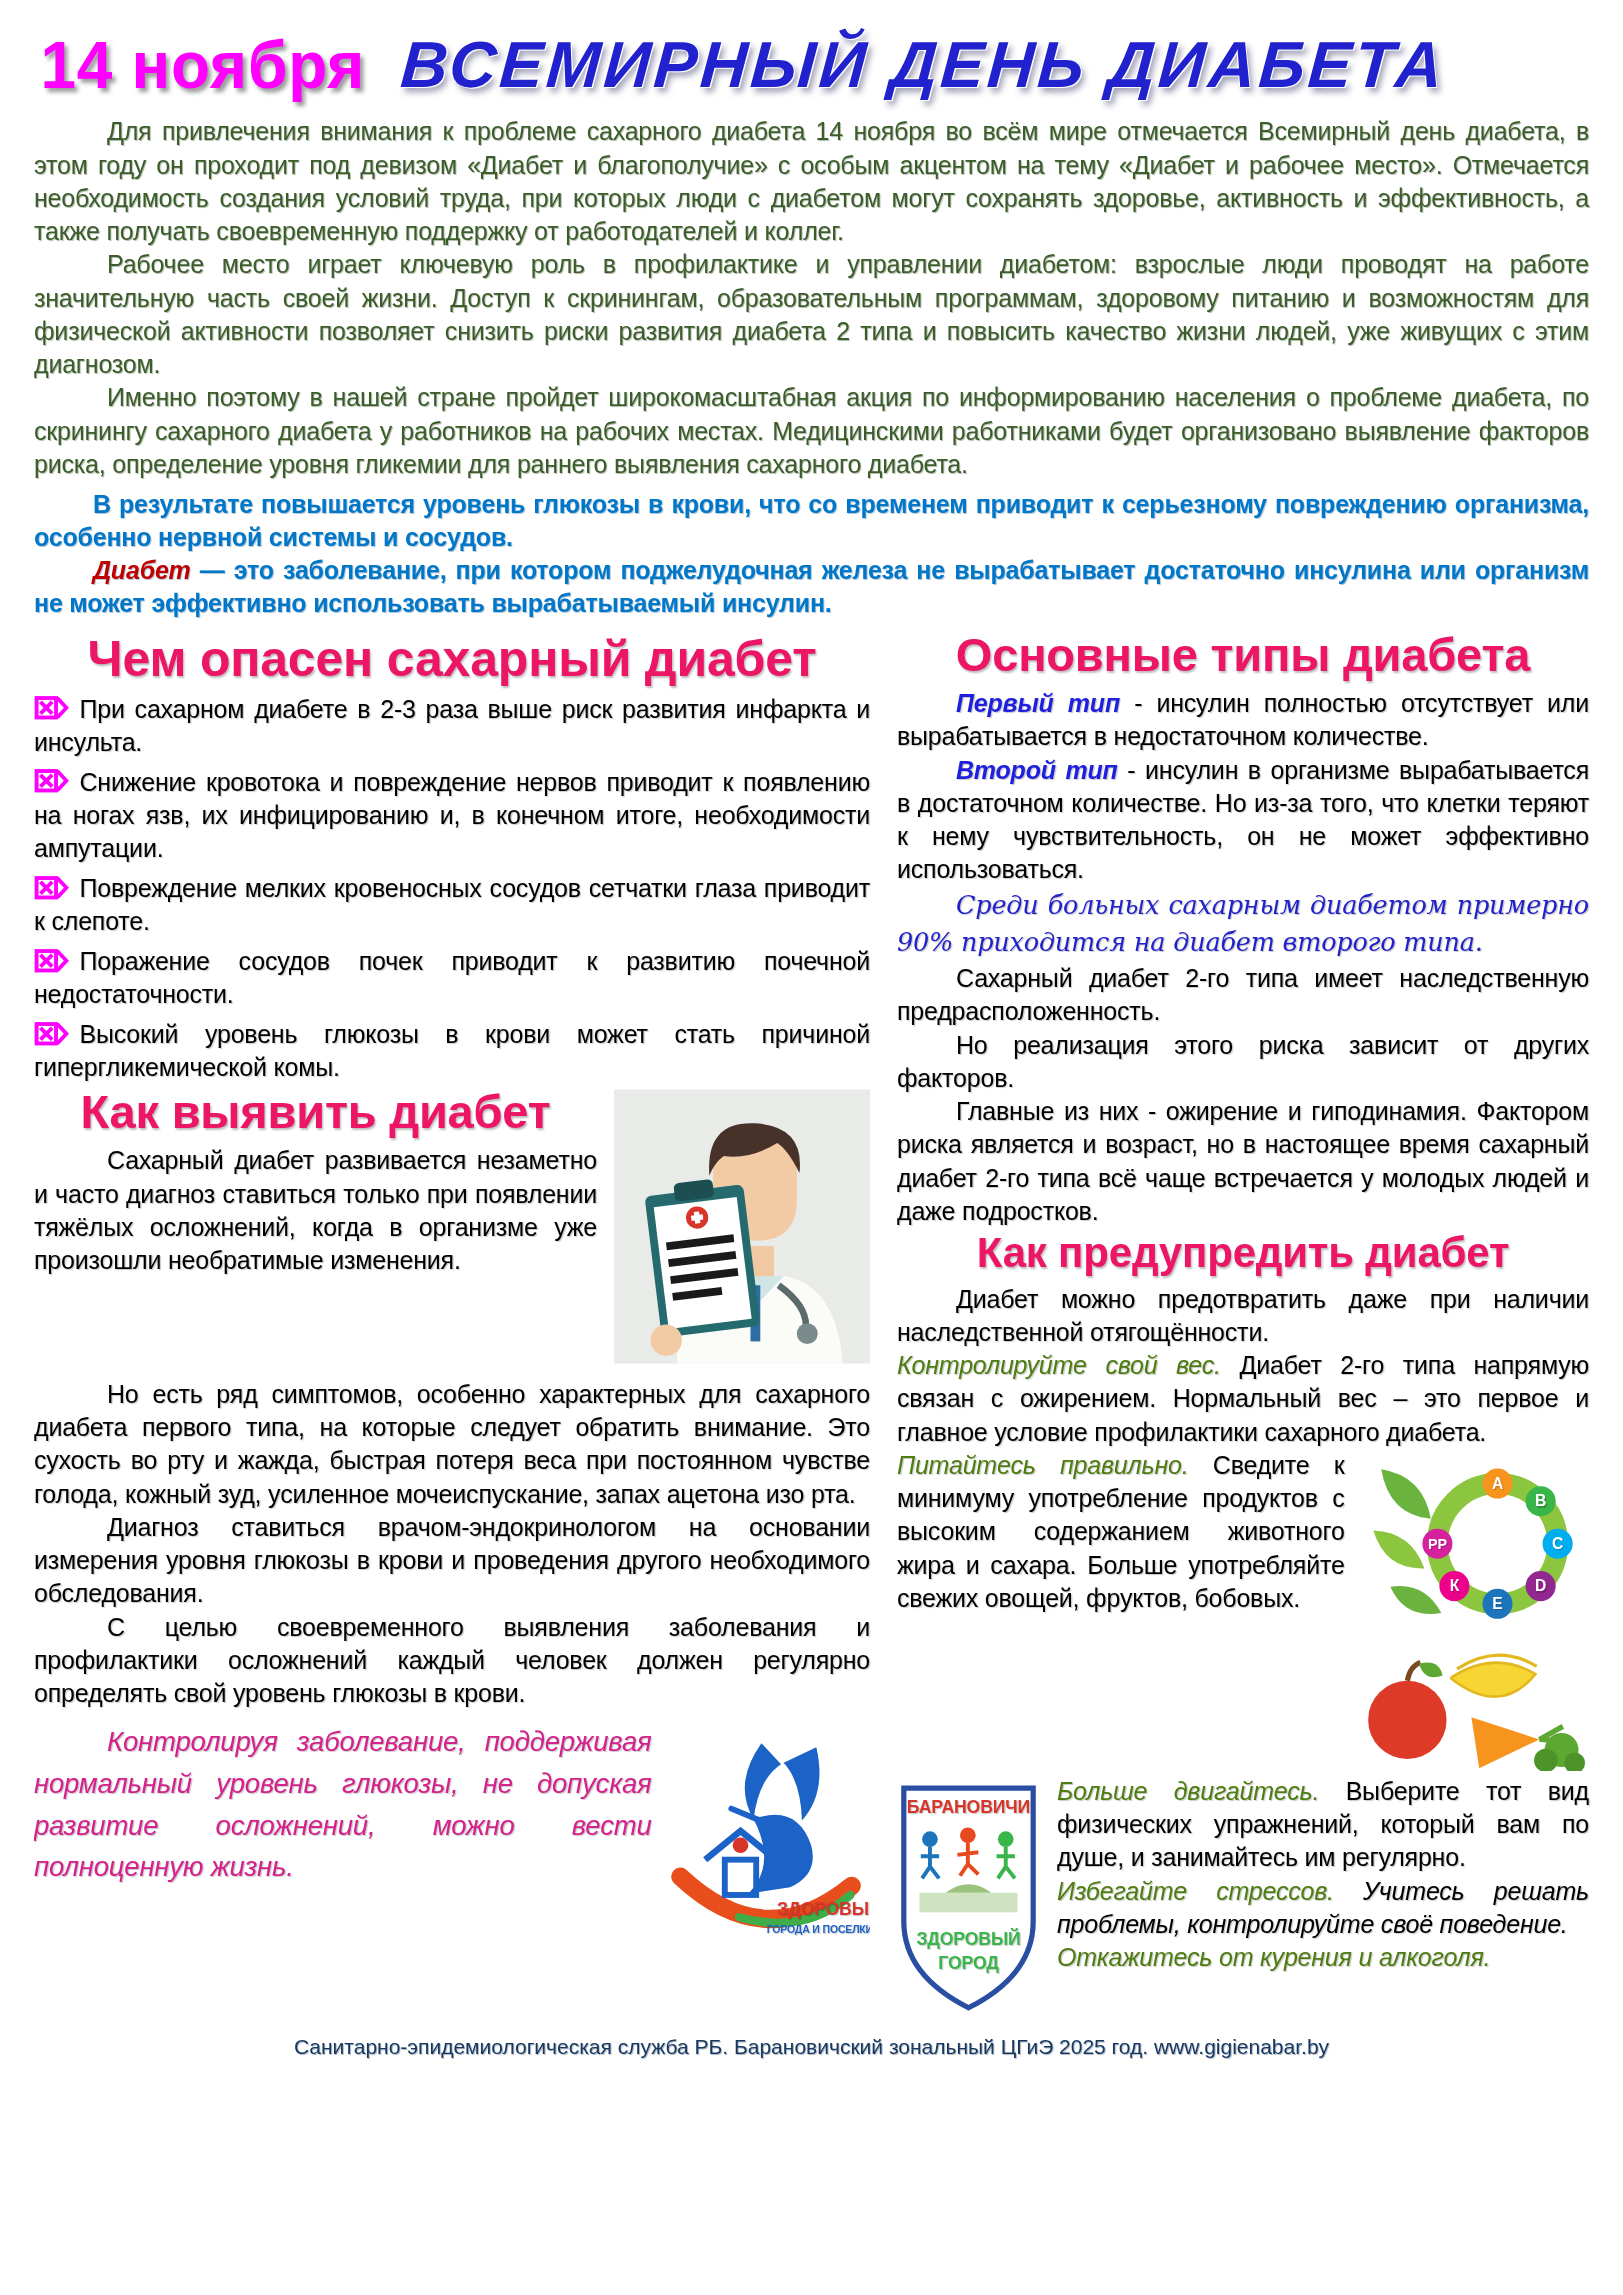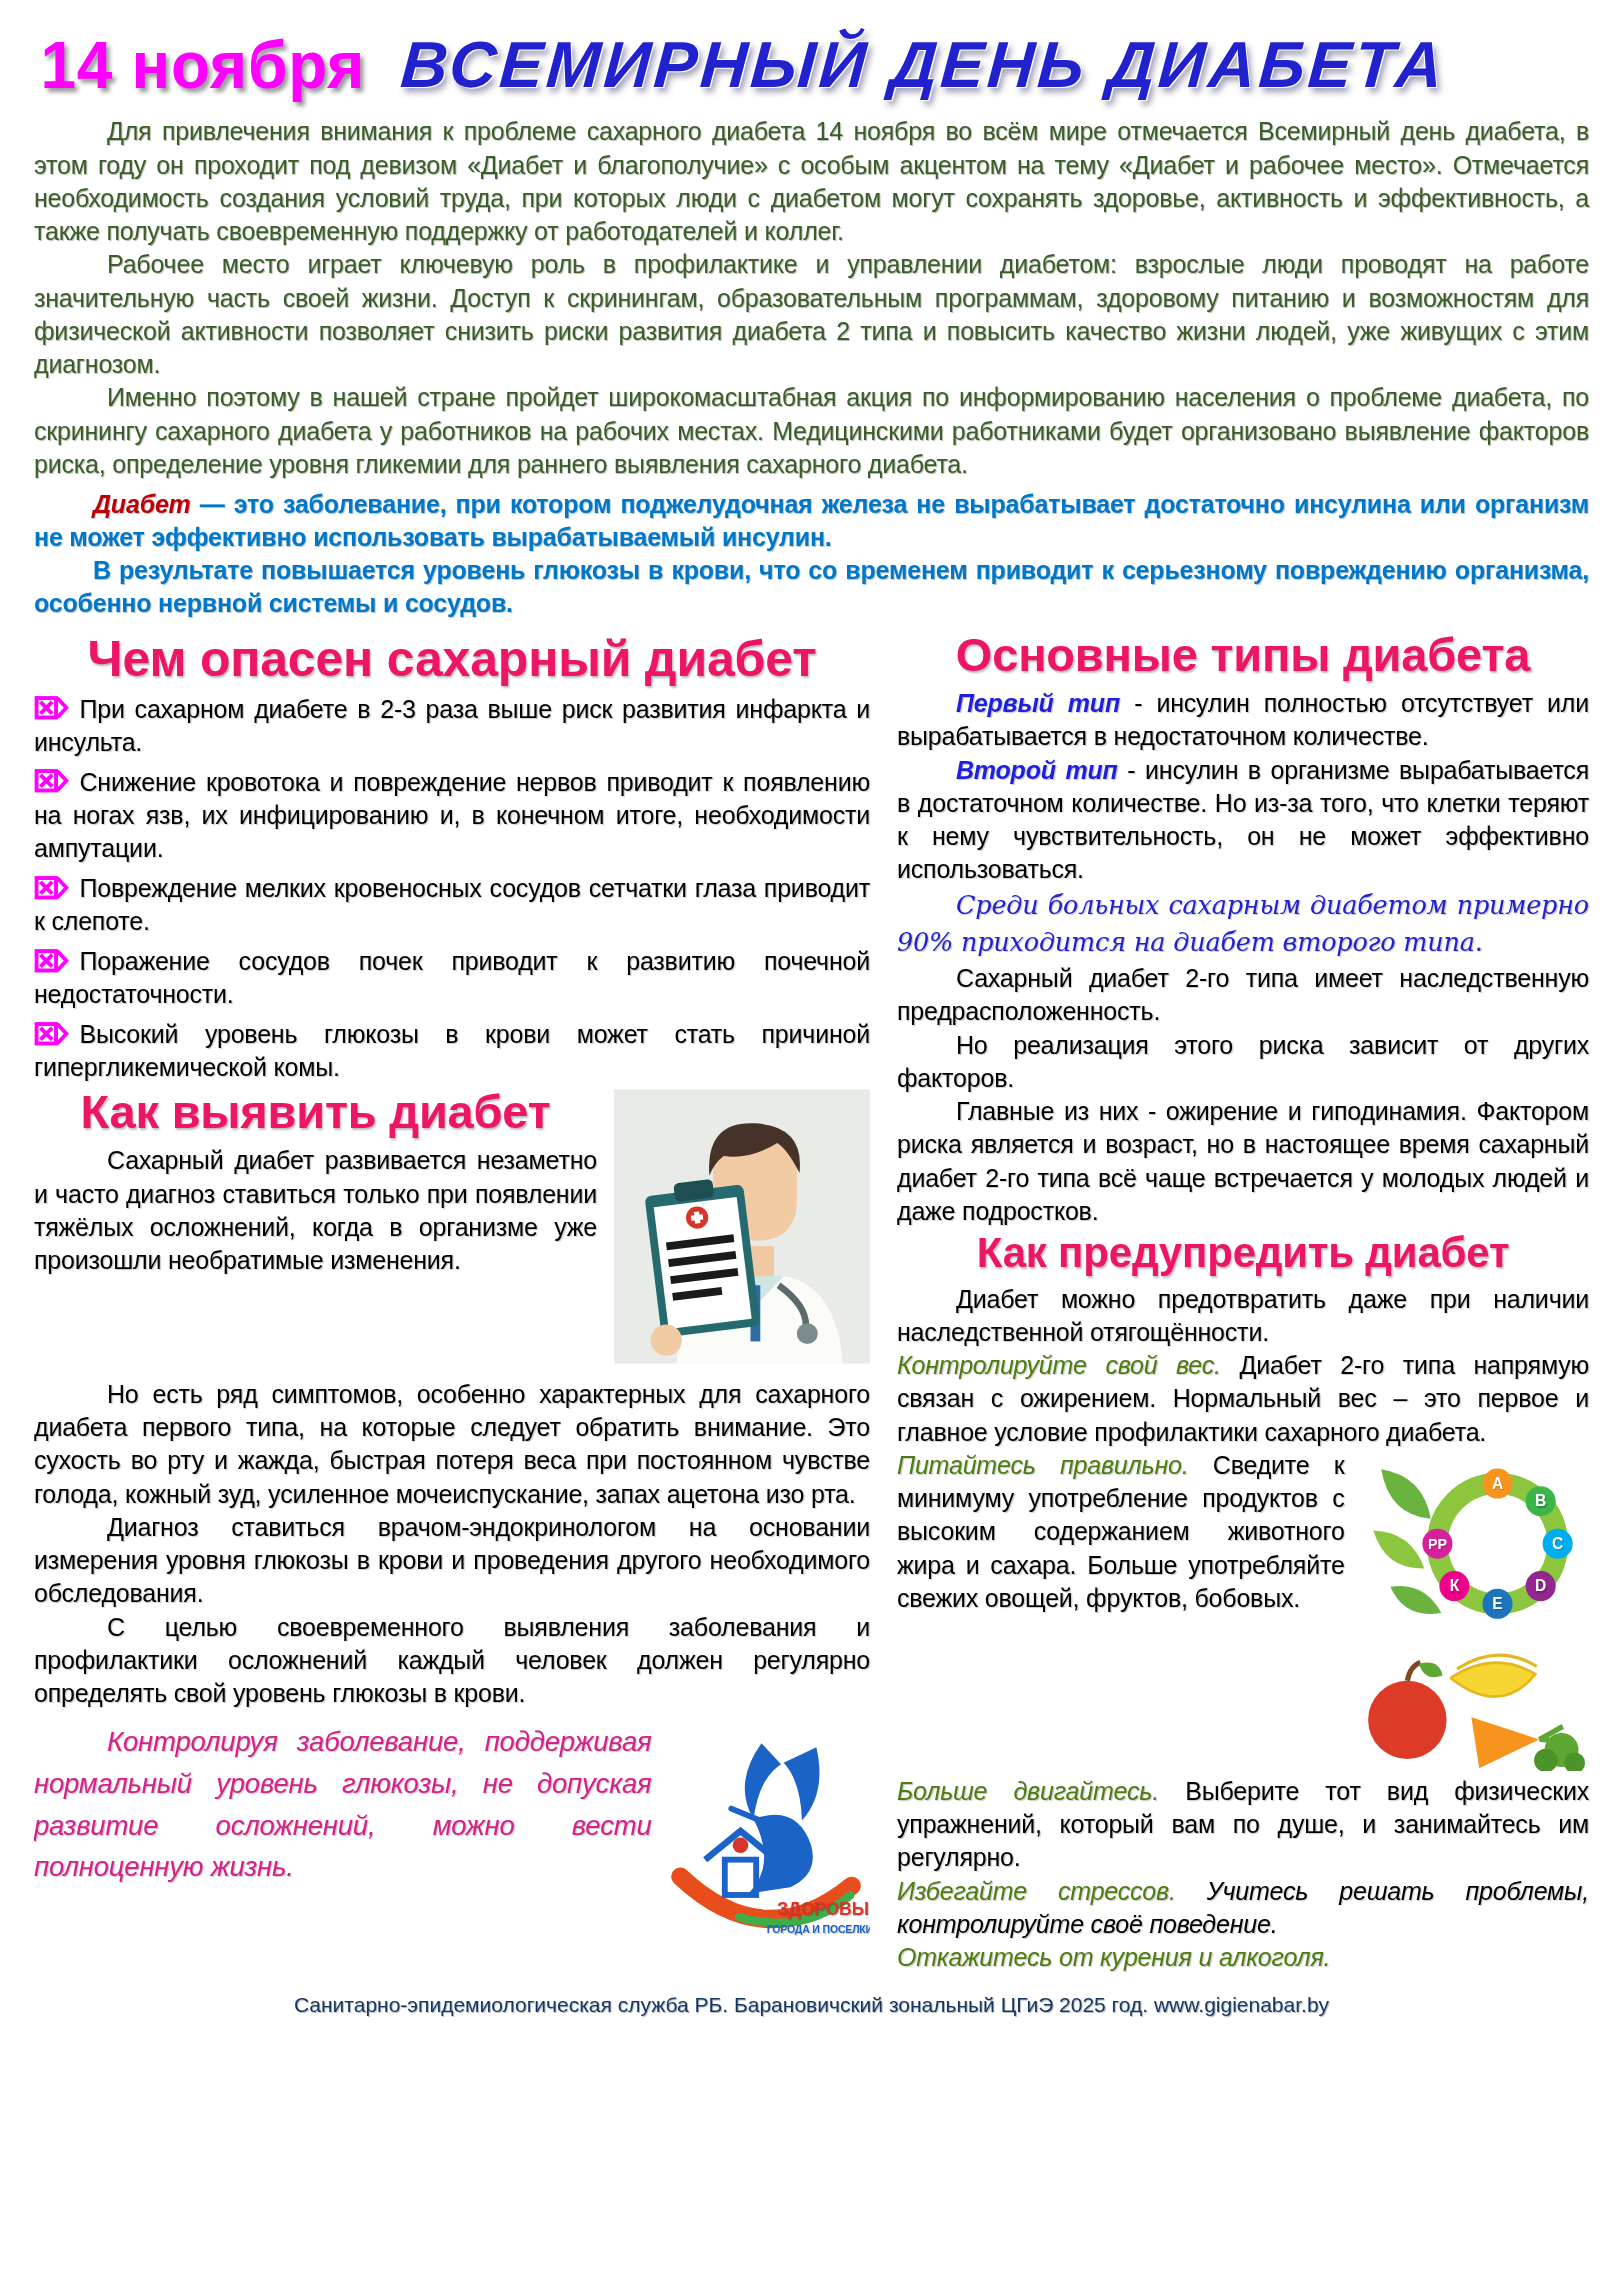--- a/index.html
+++ b/index.html
@@ -56,24 +56,24 @@
     <div class="title" style="text-transform:uppercase;">Всемирный день диабета</div>
   </div>
 
   <div class="green body-text">
     <p class="just ind">Для привлечения внимания к проблеме сахарного диабета 14 ноября во всём мире отмечается Всемирный день диабета, в этом году он проходит под девизом «Диабет и благополучие» с особым акцентом на тему «Диабет и рабочее место». Отмечается необходимость создания условий труда, при которых люди с диабетом могут сохранять здоровье, активность и эффективность, а также получать своевременную поддержку от работодателей и коллег.</p>
     <p class="just ind">Рабочее место играет ключевую роль в профилактике и управлении диабетом: взрослые люди проводят на работе значительную часть своей жизни. Доступ к скринингам, образовательным программам, здоровому питанию и возможностям для физической активности позволяет снизить риски развития диабета 2 типа и повысить качество жизни людей, уже живущих с этим диагнозом.</p>
     <p class="just ind">Именно поэтому в нашей стране пройдет широкомасштабная акция по информированию населения о проблеме диабета, по скринингу сахарного диабета у работников на рабочих местах. Медицинскими работниками будет организовано выявление факторов риска, определение уровня гликемии для раннего выявления сахарного диабета.</p>
   </div>
 
   <div class="def body-text" style="margin-top:6.5px;">
+    <p class="just" style="text-indent:59px;">В результате повышается уровень глюкозы в крови, что со временем приводит к серьезному повреждению организма, особенно нервной системы и сосудов.</p>
     <p class="just" style="text-indent:59px;">
       <span class="term">Диабет</span><span> — это заболевание, при котором поджелудочная железа не вырабатывает достаточно инсулина или организм не может эффективно использовать вырабатываемый инсулин.</span>
     </p>
-    <p class="just" style="text-indent:59px;">В результате повышается уровень глюкозы в крови, что со временем приводит к серьезному повреждению организма, особенно нервной системы и сосудов.</p>
   </div>
 
   <div class="cols">
 
     <div class="col-l body-text">
       <h2 class="h-big">Чем опасен сахарный диабет</h2>
 
       <p class="bullet just">
         <span class="bicon"><svg viewBox="0 0 54 42" width="35" height="27.5">
               <rect x="4" y="6" width="30" height="30" fill="#fff" stroke="#FF00FF" stroke-width="6"></rect>
@@ -217,20 +217,36 @@
             <circle cx="310" cy="168" r="26" fill="#5da832"></circle>
             <circle cx="286" cy="184" r="18" fill="#4c9429"></circle>
             <circle cx="330" cy="188" r="16" fill="#4c9429"></circle>
           </svg>
         </span>
         <p class="just">
           <span class="lead-i">Питайтесь правильно.</span><span> Сведите к минимуму употребление продуктов с высоким содержанием животного жира и сахара. Больше употребляйте свежих овощей, фруктов, бобовых.</span>
         </p>
       </div>
 
+      <span class="float-l shield">
+        <svg viewBox="0 0 218 352" width="143" height="230" style="font-size:38.5px">
+          <path d="M10 8 h198 v204 q0 82 -99 132 q-99 -50 -99 -132 Z" fill="#ffffff" stroke="#2a4fa2" stroke-width="8"></path>
+          <text x="109" y="46" font-size="27" font-weight="bold" fill="#d8352a" text-anchor="middle" font-family="Liberation Sans, sans-serif">БАРАНОВИЧИ</text>
+          <circle cx="50" cy="86" r="12" fill="#1c75bc"></circle>
+            <path d="M50 98 l0 30 m-14 -16 l28 0 m-26 34 l12 -18 l14 18" stroke="#1c75bc" stroke-width="6" fill="none"></path>
+          <circle cx="108" cy="80" r="12" fill="#e8491f"></circle>
+            <path d="M108 92 l0 32 m-16 -14 l32 -4 m-28 36 l12 -18 l16 16" stroke="#e8491f" stroke-width="6" fill="none"></path>
+          <circle cx="166" cy="86" r="12" fill="#39b54a"></circle>
+            <path d="M166 98 l0 30 m-14 -16 l28 0 m-26 34 l12 -18 l14 18" stroke="#39b54a" stroke-width="6" fill="none"></path>
+          <rect x="34" y="168" width="150" height="30" fill="#cfe3c0"></rect>
+          <path d="M74 168 q35 -26 70 0" fill="#9bc37e"></path>
+          <text x="109" y="248" font-size="27" font-weight="bold" fill="#39b54a" text-anchor="middle" font-family="Liberation Sans, sans-serif">ЗДОРОВЫЙ</text>
+          <text x="109" y="284" font-size="27" font-weight="bold" fill="#39b54a" text-anchor="middle" font-family="Liberation Sans, sans-serif">ГОРОД</text>
+        </svg>
+      </span>
       <p class="just">
         <span class="lead-i">Больше двигайтесь.</span><span> Выберите тот вид физических упражнений, который вам по душе, и занимайтесь им регулярно.</span>
       </p>
       <p class="just ital">
         <span class="lead-i">Избегайте стрессов.</span><span> Учитесь решать проблемы, контролируйте своё поведение.</span>
       </p>
       <p class="lead-i">Откажитесь от курения и алкоголя.</p>
     </div>
   </div>
 

